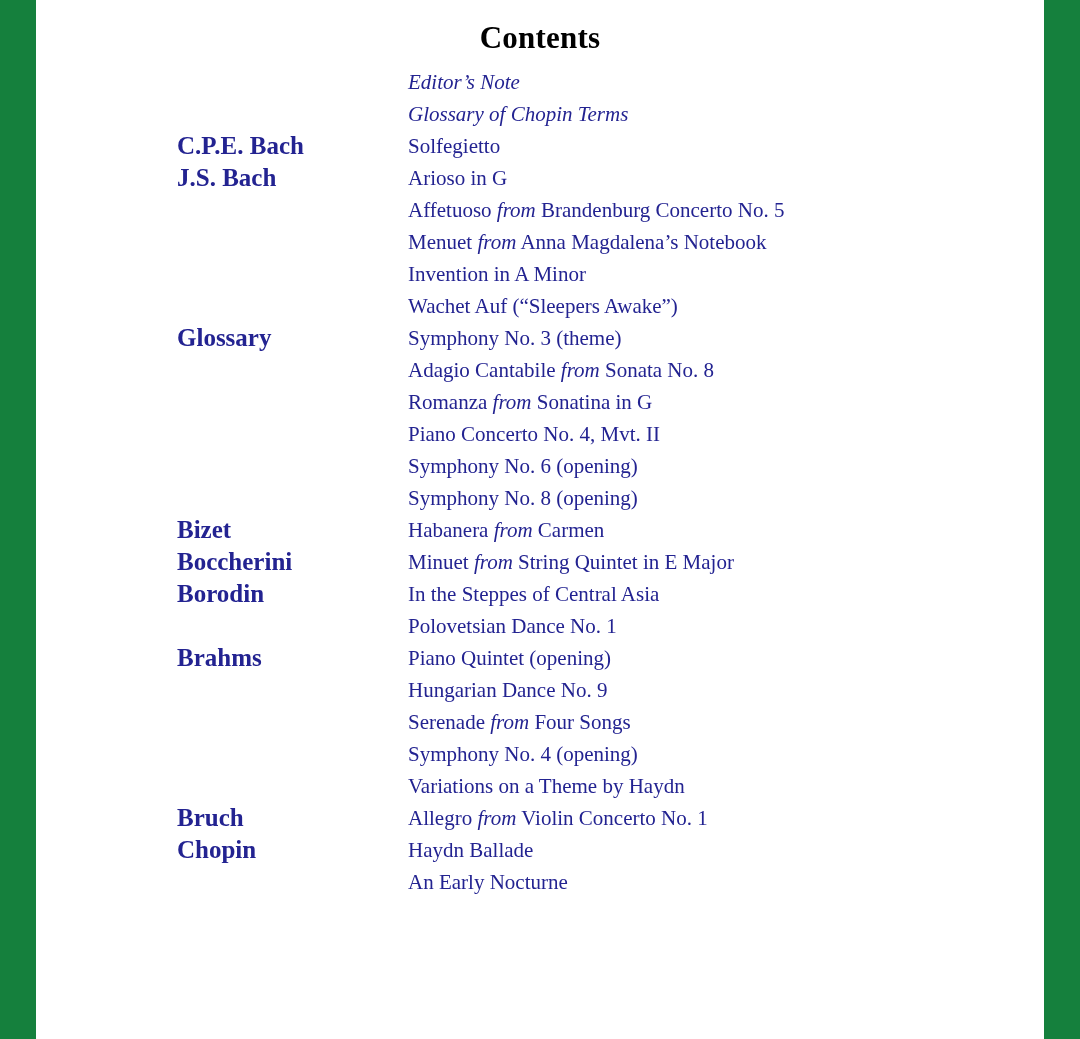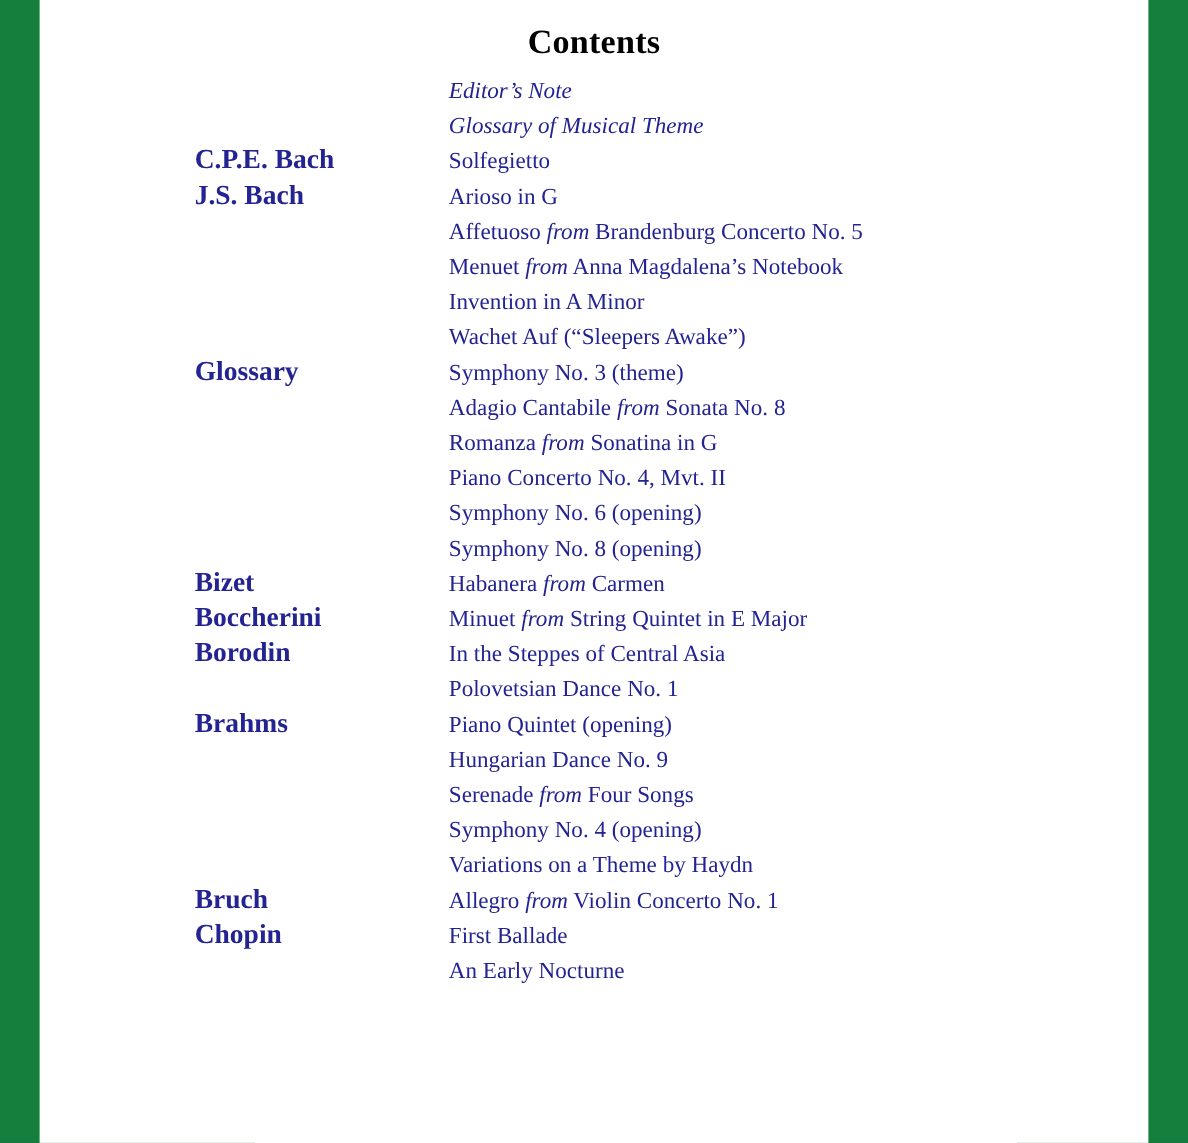--- a/index.html
+++ b/index.html
@@ -91,21 +91,21 @@
 
     <div class="page-title">Contents</div>
 
     <div class="toc">
         <div class="toc-row front">
           <div class="composer"></div>
           <div class="work">Editor’s Note</div>
         </div>
         <div class="toc-row front">
           <div class="composer"></div>
-          <div class="work">Glossary of Musical Theme</div>
+          <div class="work">Glossary of Chopin Terms</div>
         </div>
         <div class="toc-row">
           <div class="composer">C.P.E. Bach</div>
           <div class="work">Solfegietto</div>
         </div>
         <div class="toc-row">
           <div class="composer">J.S. Bach</div>
           <div class="work">Arioso in G</div>
         </div>
         <div class="toc-row">
@@ -183,21 +183,21 @@
         <div class="toc-row">
           <div class="composer"></div>
           <div class="work">Variations on a Theme by Haydn</div>
         </div>
         <div class="toc-row">
           <div class="composer">Bruch</div>
           <div class="work">Allegro <em>from</em> Violin Concerto No. 1</div>
         </div>
         <div class="toc-row">
           <div class="composer">Chopin</div>
-          <div class="work">First Ballade</div>
+          <div class="work">Haydn Ballade</div>
         </div>
         <div class="toc-row">
           <div class="composer"></div>
           <div class="work">An Early Nocturne</div>
         </div>
       </div>
 
   </div>
 </div>
 

